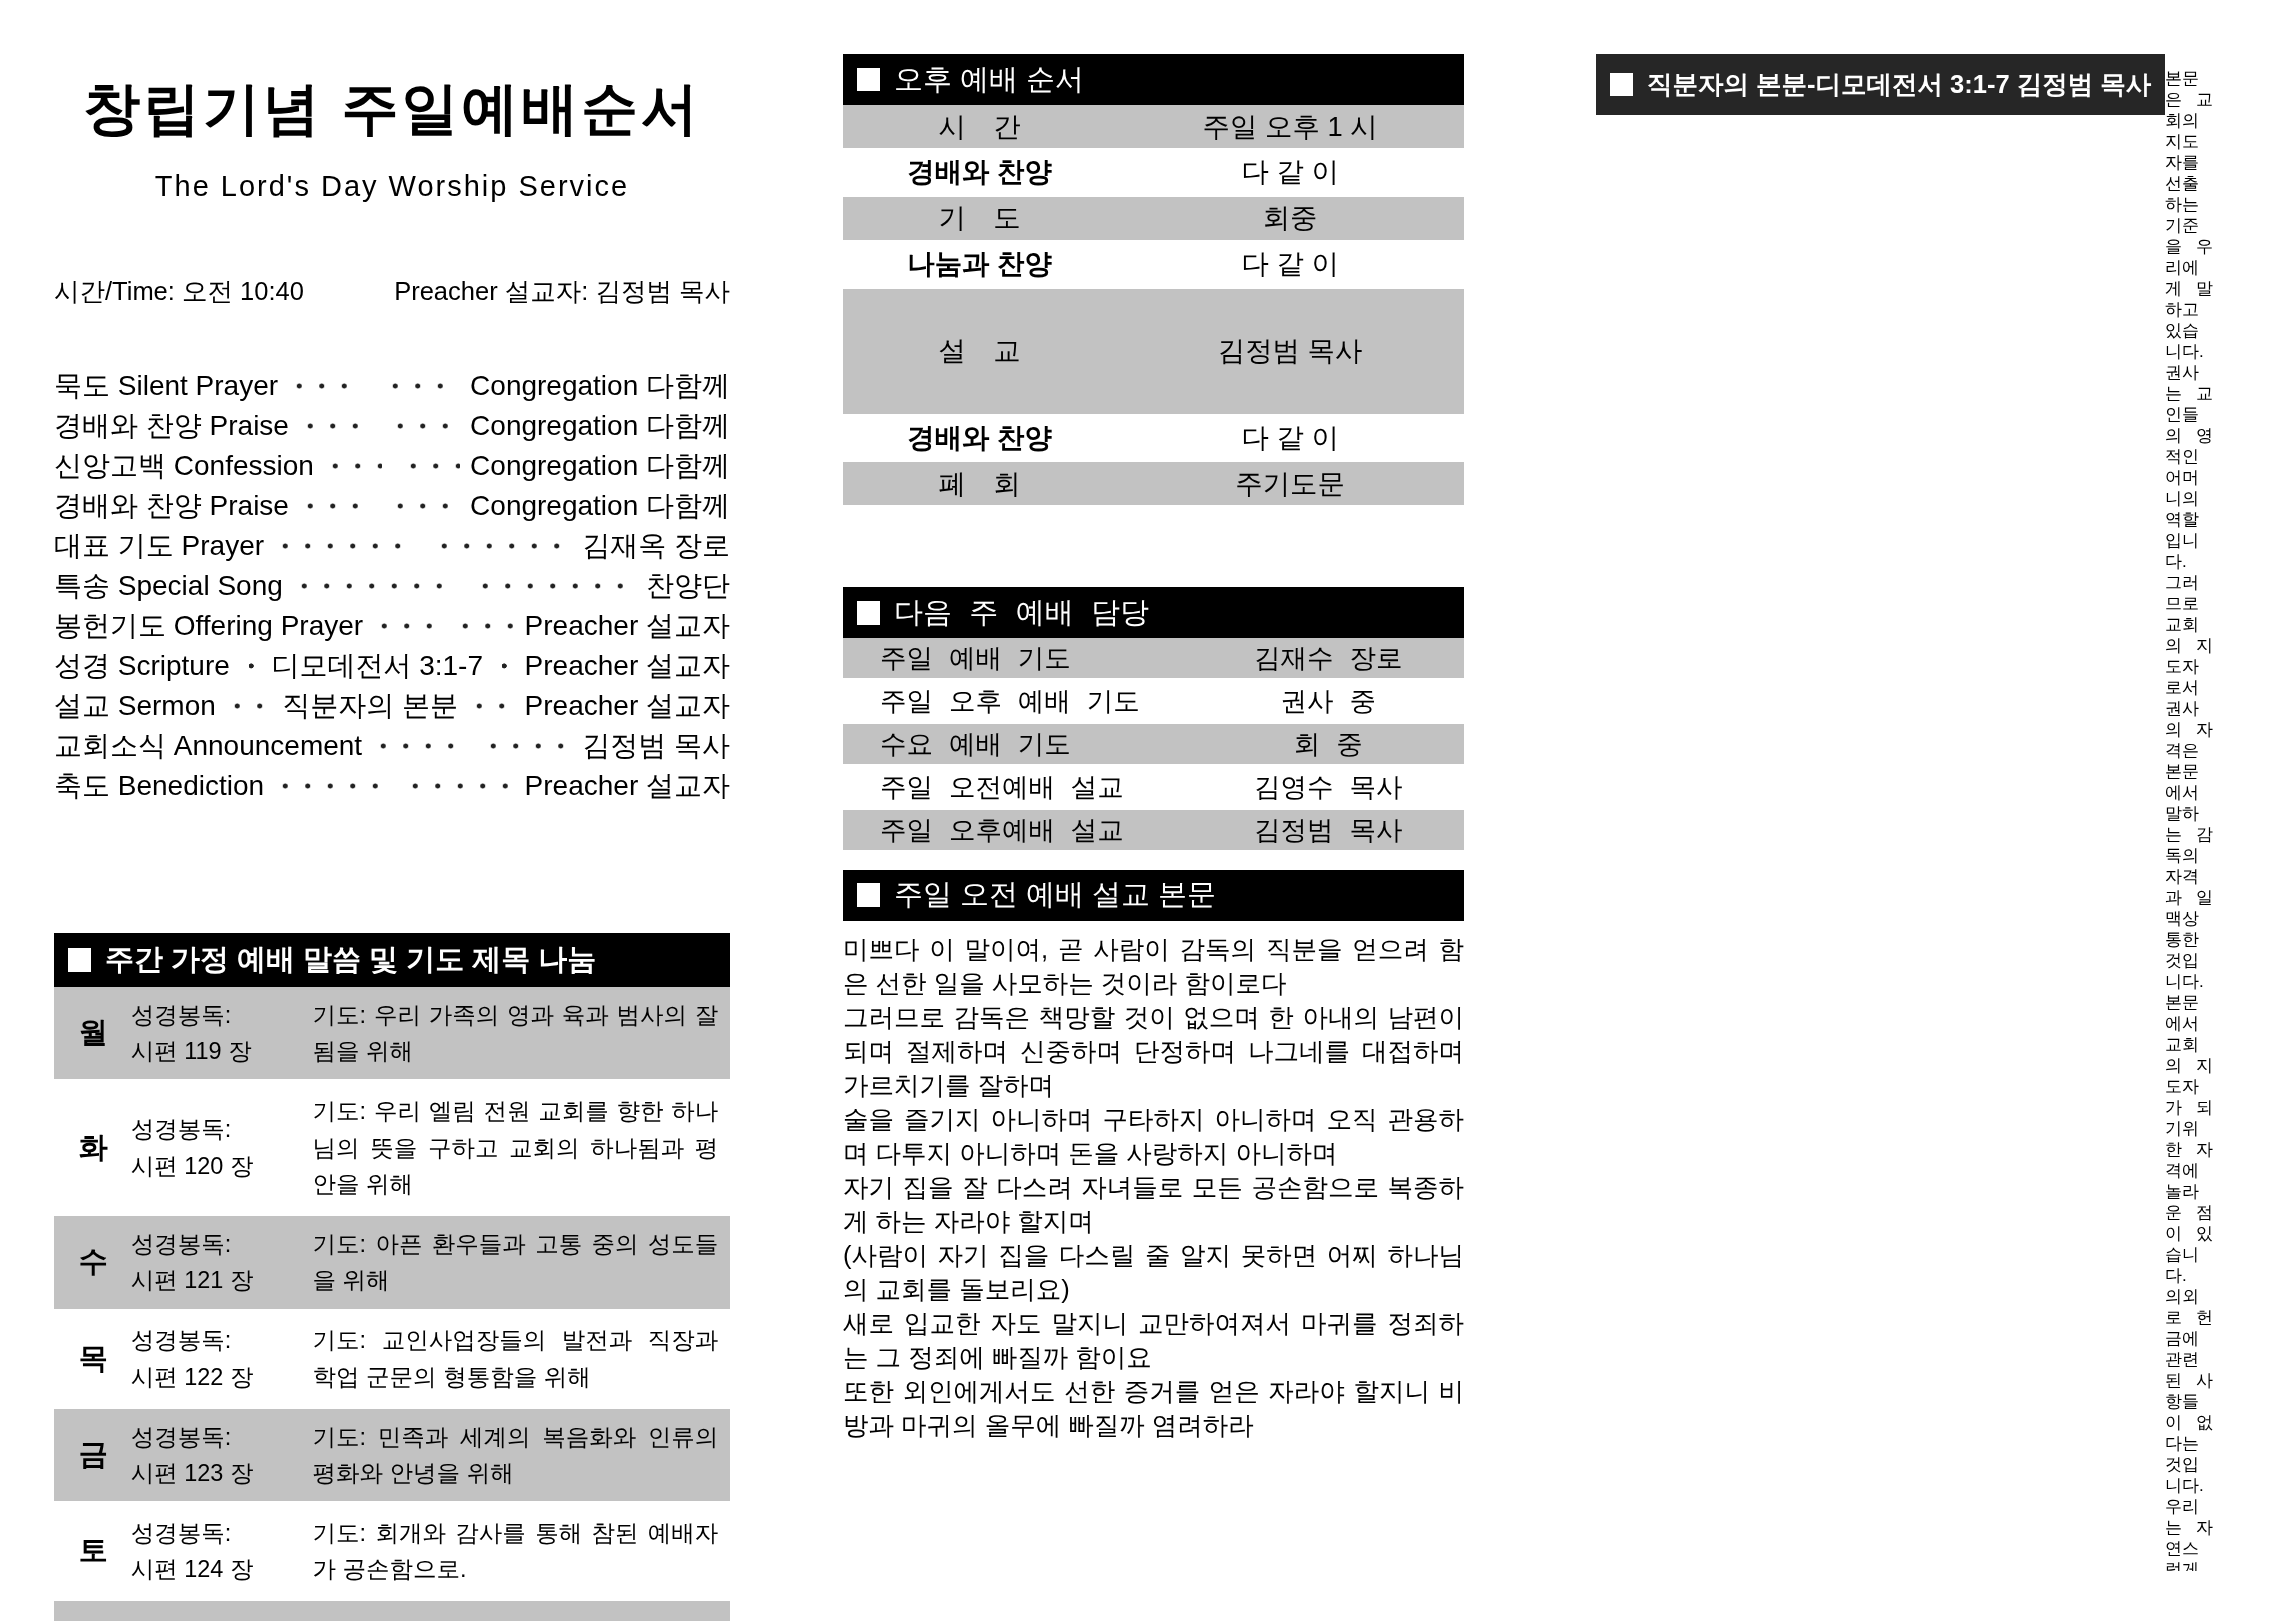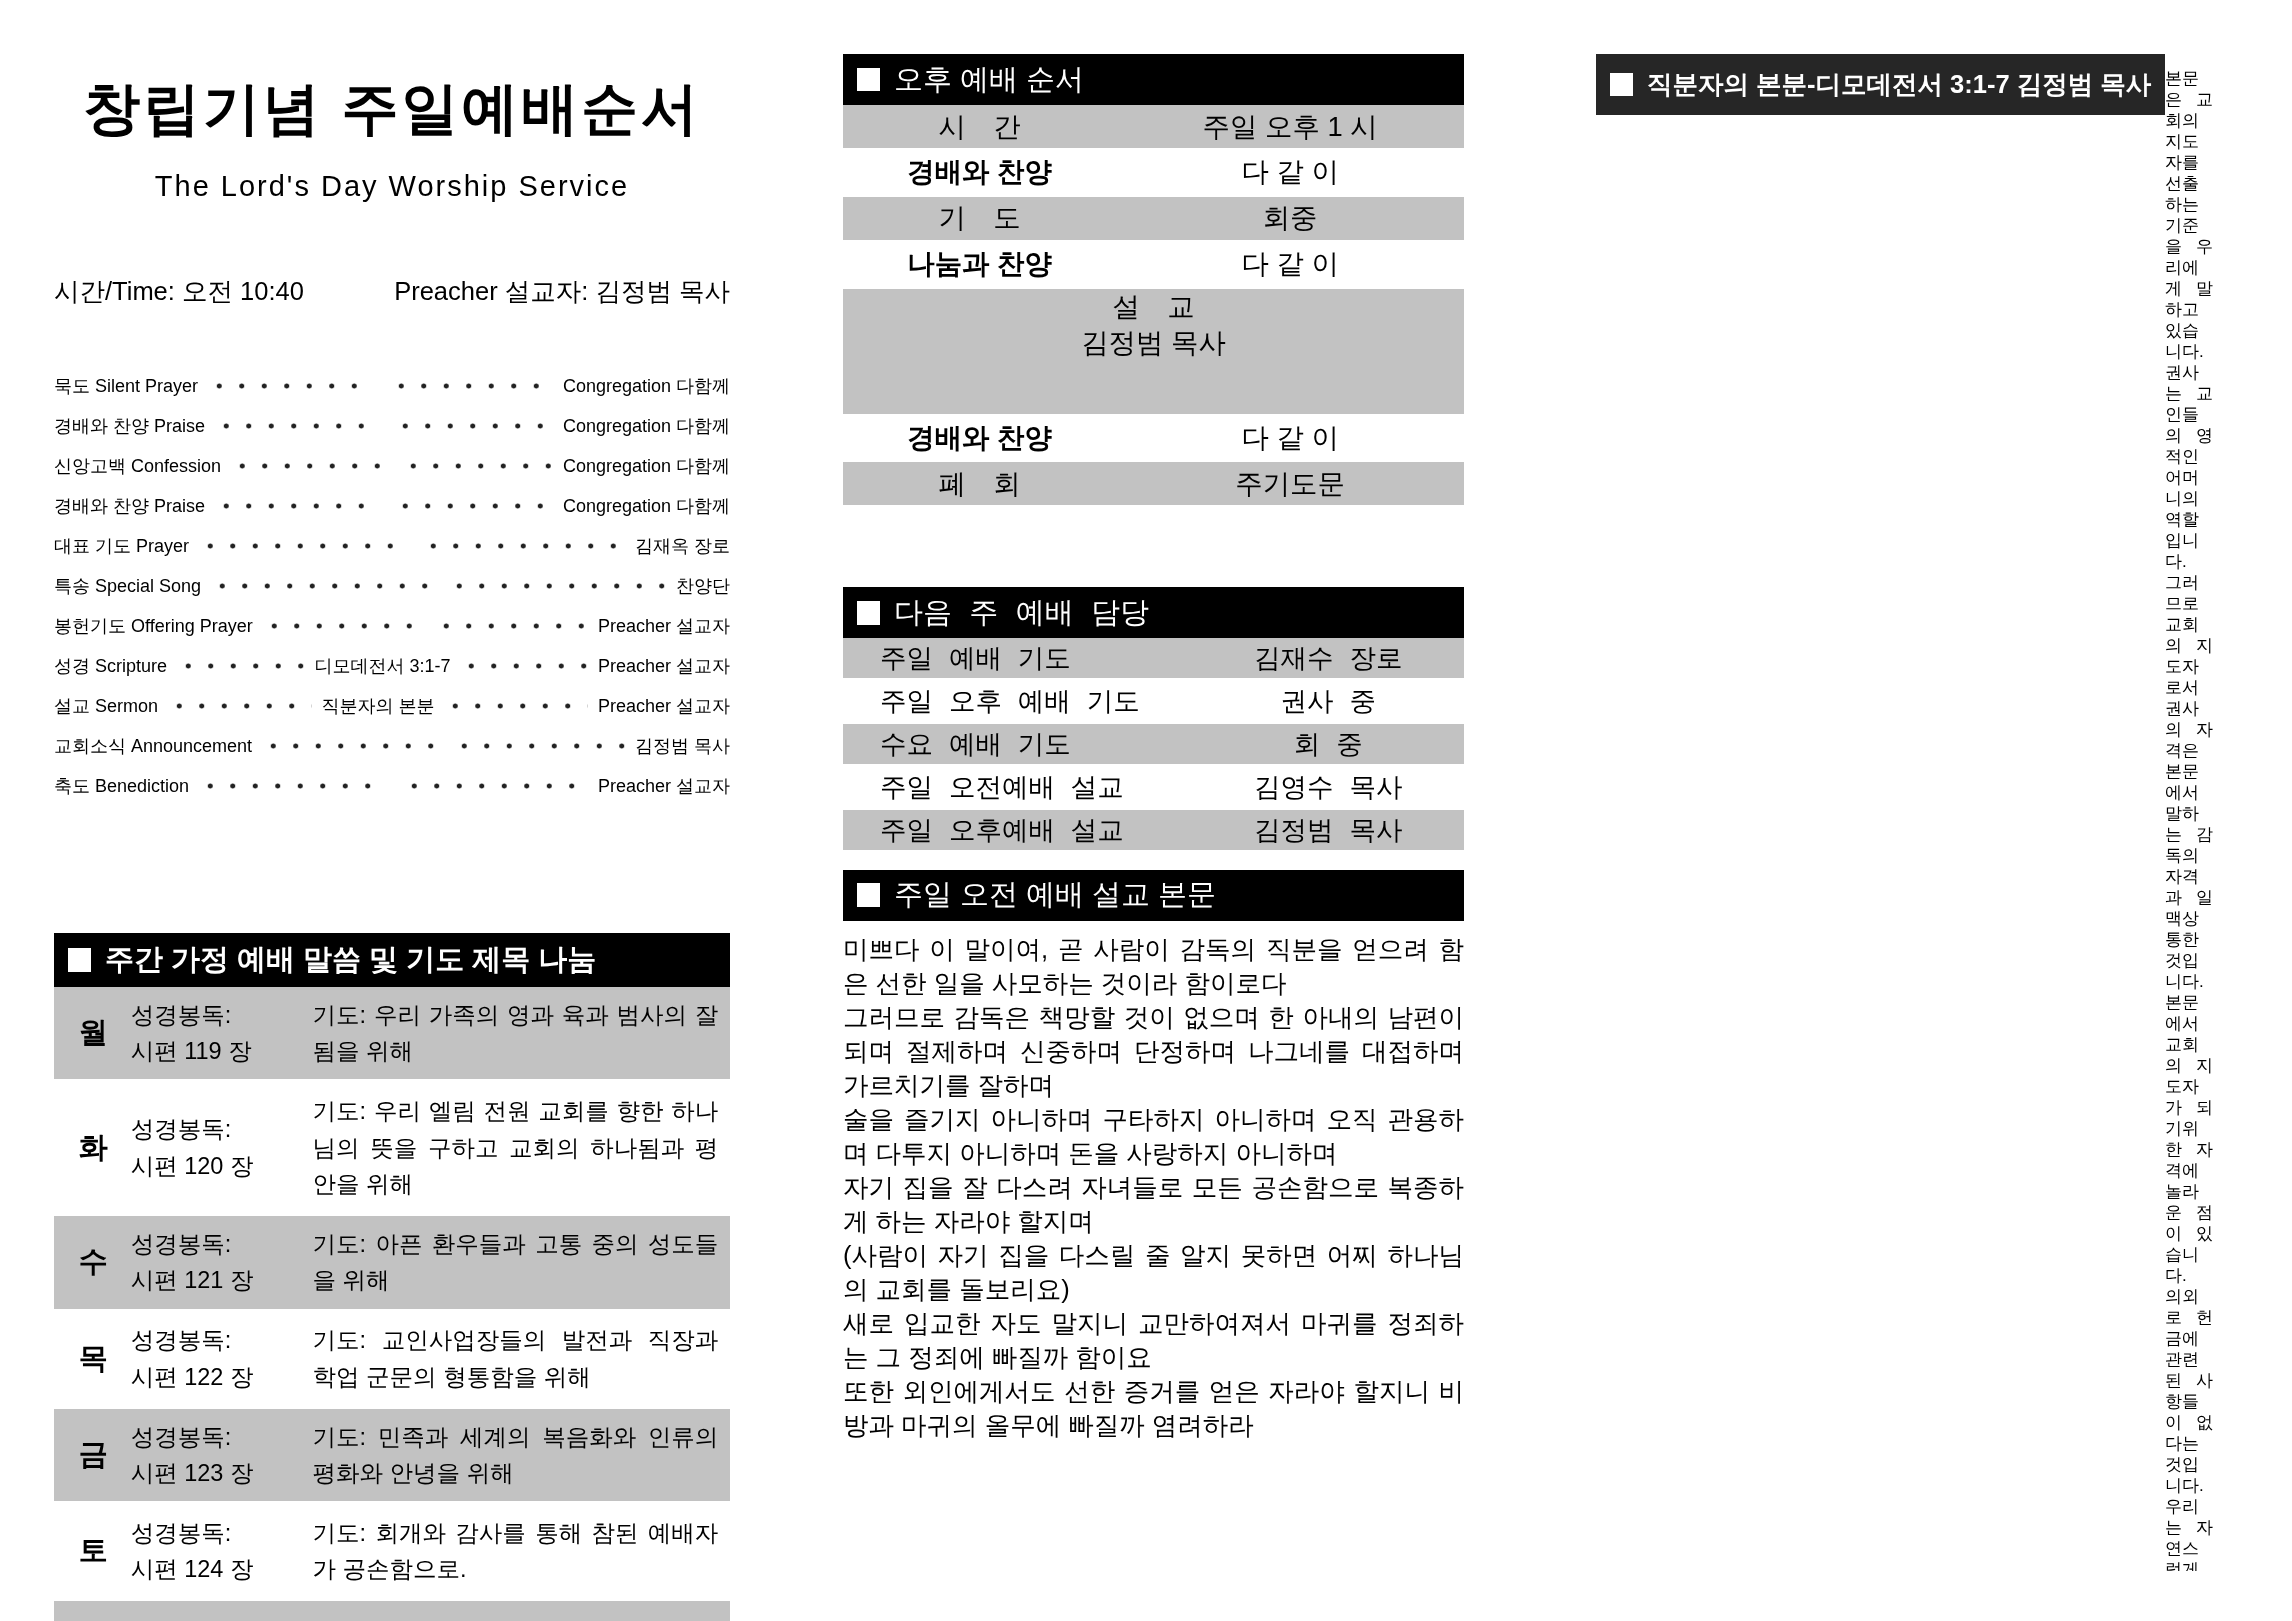--- a/index.html
+++ b/index.html
@@ -12,21 +12,21 @@
   .col { position:absolute; }
   #col-left  { left:54px;  top:44px; width:676px; }
   #col-mid   { left:843px; top:54px; width:621px; }
   #col-right { left:1596px; top:54px; width:617px; height:1517px; display:flex; flex-direction:row; }
 
   
   .page-title { font-size:57px; font-weight:600; text-align:center; letter-spacing:2.9px; margin-top:27.4px; white-space:nowrap; }
   .page-subtitle { font-size:29px; font-weight:400; text-align:center; letter-spacing:2px; margin-top:21.6px; }
   .info-row { display:flex; justify-content:space-between; margin-top:71px; font-size:25.5px; }
   .order-list { margin-top:57px; }
-  .order-row { display:flex; align-items:center; height:40px; font-size:18px; }
+  .order-row { display:flex; align-items:center; height:40px; font-size:28px; }
   .o-label,.o-mid,.o-value { white-space:nowrap; }
   .o-mid:empty { margin:0; }
   .dots { flex:1 1 0; min-width:0; height:5.9px; margin:0 9.8px;
           background-image:radial-gradient(circle, #222 2.2px, transparent 2.8px);
           background-size:22.5px 5.9px; background-repeat:repeat-x; background-position:left center; }
 
   .sec-header { background:#000; color:#fff; display:flex; align-items:center;
                 font-size:29px; font-weight:500; padding:0 13.7px; height:51px; }
   .bullet { width:23.5px; height:23.5px; background:#fff; display:inline-block; margin-right:13.7px; flex:none; }
 
@@ -36,21 +36,21 @@
   .weekly-row.gray { background:#c2c2c2; }
   .w-day { width:63px; display:flex; align-items:center; justify-content:center; font-size:29px; font-weight:700; flex:none; }
   .w-reading { width:178px; display:flex; flex-direction:column; justify-content:center;
                font-size:23.5px; line-height:1.55; padding-left:5.9px; flex:none; }
   .w-prayer { flex:1; font-size:23.5px; line-height:1.55; text-align:justify; padding:2px 3.9px 2px 9.8px; }
   .weekly-footer { height:43px; background:#c2c2c2; margin-top:2px; }
 
   
   .aft-row { display:flex; align-items:center; min-height:43px; margin-bottom:2.9px; font-size:27.4px; }
   .aft-row.gray { background:#c2c2c2; }
-  .aft-row.tall { min-height:125px;flex-direction:column; }
+  .aft-row.tall { min-height:125px; }
   .aft-row.boldlbl .aft-label { font-weight:700; }
   .aft-label { width:44%; text-align:center; }
   .aft-value { width:56%; text-align:center; }
 
   .nextweek { margin-top:82px;font-family:Liberation Mono, monospace; }
   .nw-row { display:flex; align-items:center; min-height:40px; margin-bottom:2.9px; font-size:26.5px; }
   .nw-row.gray { background:#c2c2c2; }
   .nw-label { flex:1.15; padding-left:37px; }
   .nw-value { flex:1; text-align:center; }
 

